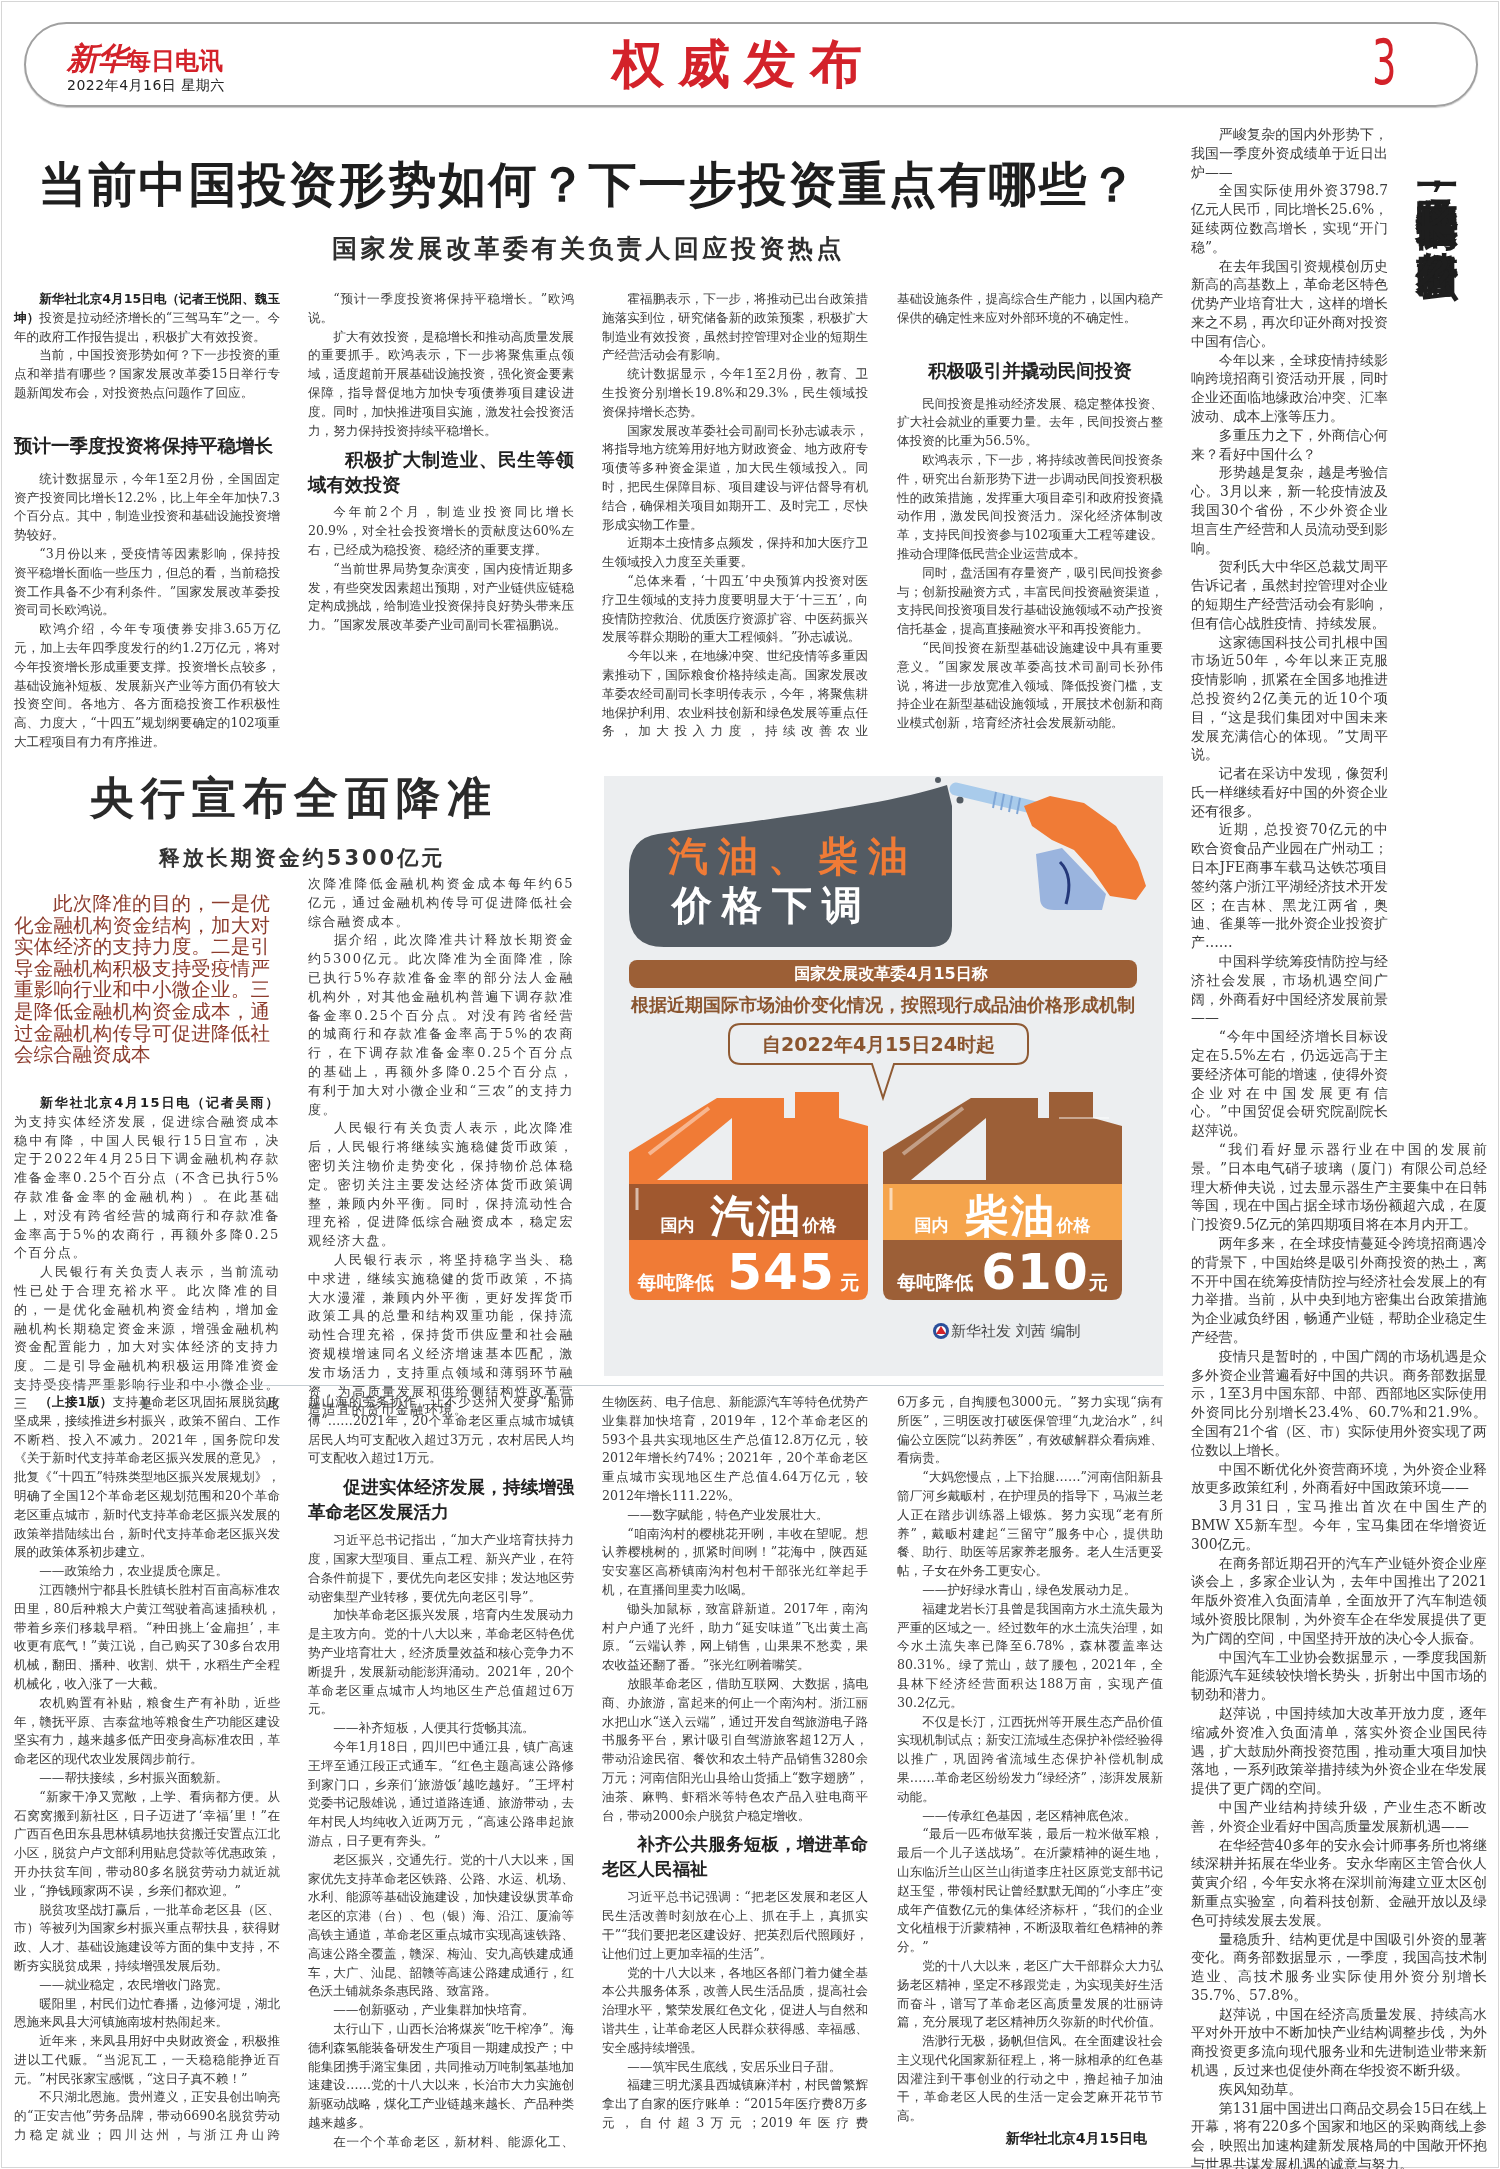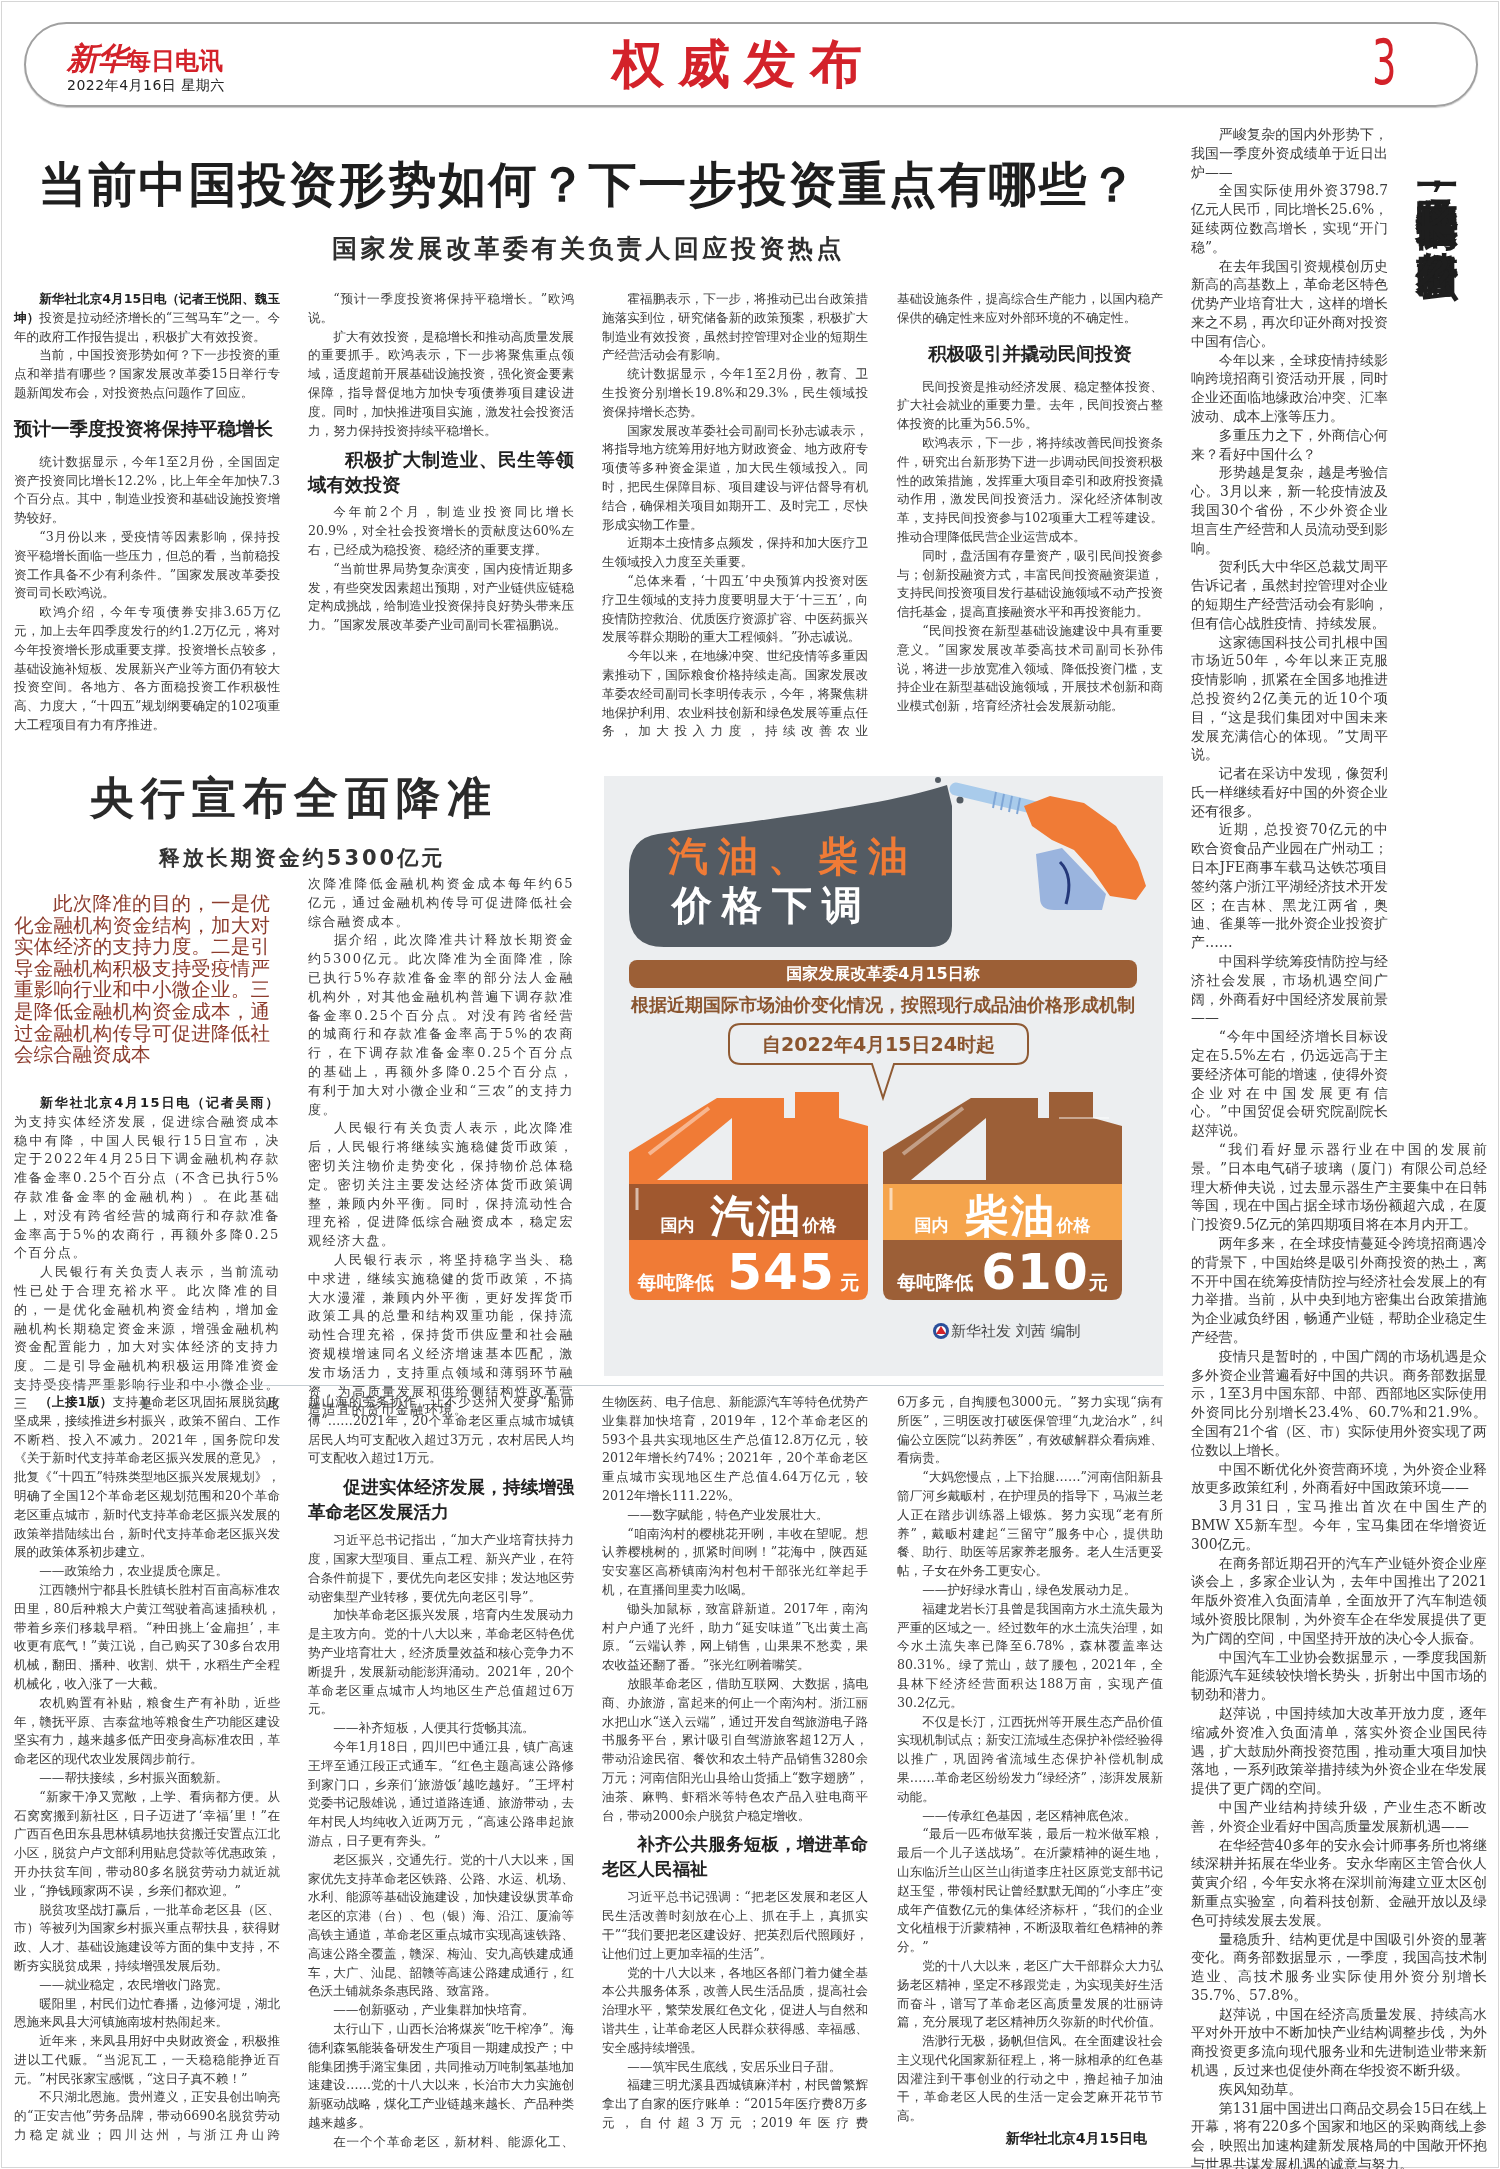--- a/index.html
+++ b/index.html
@@ -16,21 +16,21 @@
   .page-no{position:absolute;left:1372px;top:30px;font-size:62px;line-height:66px;color:#d3222a;font-family:"DejaVu Sans",sans-serif;transform:scaleX(0.62);transform-origin:left top;}
   
   .hl-main{position:absolute;left:14px;top:156px;width:1149px;text-align:center;font-size:48px;line-height:56px;font-weight:900;color:#1e1e1e;letter-spacing:2px;font-family:"DejaVu Sans",sans-serif;}
   .hl-sub{position:absolute;left:14px;top:234px;width:1149px;text-align:center;font-size:25px;line-height:30px;color:#2e2e2e;letter-spacing:3.5px;font-family:"DejaVu Sans",sans-serif;}
   
   .col{position:absolute;width:266px;font-size:12.6px;line-height:18.8px;text-align:justify;}
   .blk{margin:0;text-indent:2em;}
   .blk.cont{text-indent:0;}
   .blk.brk{text-align-last:justify;}
   .lead-in{font-family:"DejaVu Sans",sans-serif;font-weight:bold;color:#222;}
-  h3.blk{text-indent:0;font-family:"DejaVu Sans",sans-serif;font-weight:bold;color:#222;font-size:18.5px;line-height:25px;margin:13px 0 12px;text-align:justify;}
+  h3.blk{text-indent:0;font-family:"DejaVu Sans",sans-serif;font-weight:bold;color:#222;font-size:18.5px;line-height:25px;margin:30px 0 12px;text-align:justify;}
   h3.blk.indent{text-indent:2em;margin:7px 0 6px;}
   h3.blk.sm{font-size:17.6px;}
   h3.blk.center{text-align:center;}
   .blk.divider{text-indent:2em;}
   .blk.byline{text-indent:0;text-align:center;font-family:"DejaVu Sans",sans-serif;font-weight:bold;color:#222;font-size:14px;line-height:20px;}
   .blk.byline.right{text-align:right;padding-right:16px;margin-top:2px;}
   
   .cb-hl{position:absolute;left:14px;top:772px;width:560px;text-align:center;font-size:44px;line-height:52px;color:#2a2a2a;letter-spacing:7px;font-weight:bold;font-family:"DejaVu Serif",serif;}
   .cb-sub{position:absolute;left:14px;top:837px;width:560px;text-align:center;font-size:21px;line-height:26px;color:#333;letter-spacing:3px;font-family:"DejaVu Sans",sans-serif;}
   .pull{position:absolute;left:14px;top:893px;width:256px;font-size:19.5px;line-height:21.6px;color:#8c3b2c;text-indent:2em;text-align:justify;font-family:"DejaVu Sans",sans-serif;}
@@ -40,21 +40,21 @@
   
   .rcol{position:absolute;left:1191px;top:125px;width:296px;font-size:13.9px;line-height:18.8px;text-align:justify;}
   .vhead{float:right;width:99px;height:985px;position:relative;}
   .vhead span{position:absolute;left:28px;top:38px;writing-mode:vertical-rl;font-size:42px;line-height:42px;font-weight:900;color:#1e1e1e;letter-spacing:1px;font-family:"DejaVu Serif",serif;}
   
   .info{position:absolute;left:604px;top:776px;width:559px;height:600px;background:#eceef0;overflow:hidden;}
   .info svg{position:absolute;left:0;top:0;}
   .it{position:absolute;white-space:nowrap;font-family:"DejaVu Sans",sans-serif;font-weight:bold;}
   .t1{left:64px;top:58px;font-size:40px;line-height:44px;color:#f07b36;letter-spacing:10px;}
   .t2{left:68px;top:107px;font-size:40px;line-height:44px;color:#fff;letter-spacing:10px;}
-  .banner-t{left:25px;top:184px;width:508px;text-align:center;font-size:16px;line-height:28px;color:#fff;}
+  .banner-t{left:25px;top:184px;width:508px;text-align:center;font-size:16px;line-height:28px;color:#fff;padding-left:8px;}
   .basis-t{left:22px;top:218px;width:514px;text-align:center;font-size:18px;line-height:22px;color:#8a552f;}
   .bubble-t{left:125px;top:248px;width:299px;text-align:center;font-size:19px;line-height:40px;color:#8a552f;}
   .jug-band{left:0;width:239px;text-align:center;color:#fff;}
   .jug-band .sm{font-size:17px;}
   .jug-band .big{font-size:44px;font-weight:900;letter-spacing:2px;margin-left:16px;}
   .jug-cut .sm{font-size:19px;}
   .jug-cut .num{font-size:50px;font-weight:700;letter-spacing:1px;margin-left:8px;}
   .credit{left:347px;top:545px;font-size:15px;line-height:20px;color:#4b4b4b;font-weight:normal;}
 </style>
 </head>

